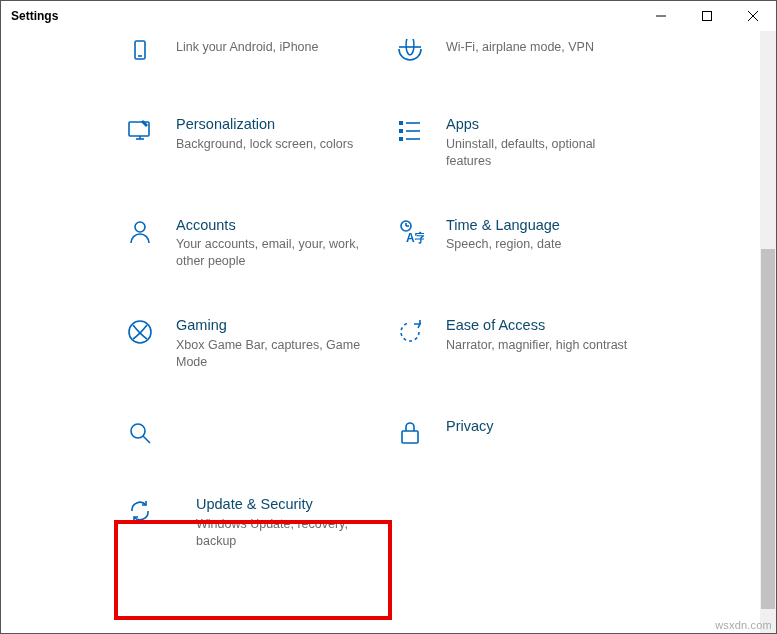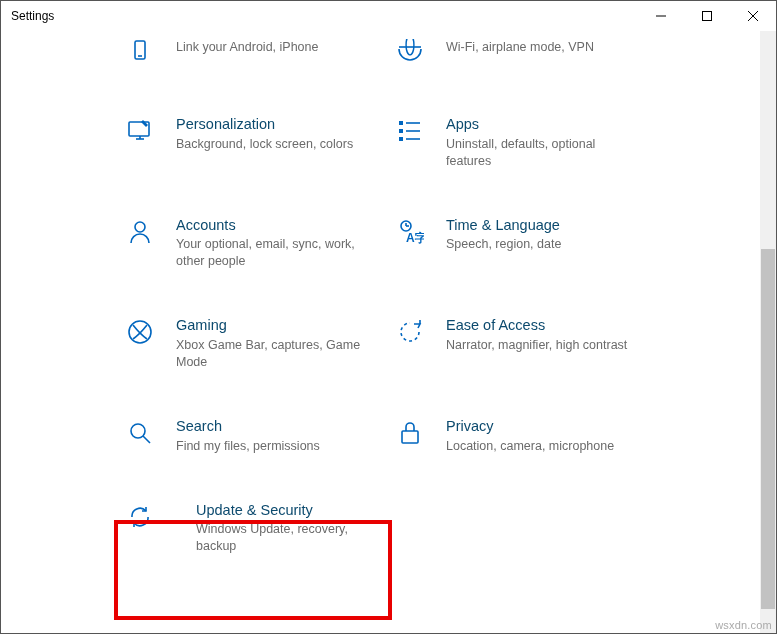--- a/index.html
+++ b/index.html
@@ -21,21 +21,21 @@
     background: #fff;
   }
   .titlebar {
     height: 30px;
     display: flex;
     align-items: center;
     padding-left: 10px;
     font-size: 12px;
     color: #000;
   }
-  .titlebar-title { flex: 0 0 auto; }
+  .titlebar-title { flex: 0 0 auto; font-weight: bold; }
   .titlebar-spacer { flex: 1; }
   .tbtn {
     width: 46px;
     height: 30px;
     display: flex;
     align-items: center;
     justify-content: center;
     font-family: inherit;
   }
   .tbtn svg { display:block; }
@@ -191,21 +191,21 @@
 
       <div class="tile">
         <div class="tile-icon">
           <svg viewBox="0 0 28 28">
               <circle cx="14" cy="9" r="5"></circle>
               <path d="M5 25 A9 9 0 0 1 23 25"></path>
             </svg>
         </div>
         <div class="tile-text">
           <div class="tile-title">Accounts</div>
-          <div class="tile-desc">Your optional, email, sync, work, other people</div>
+          <div class="tile-desc">Your accounts, email, your, work, other people</div>
         </div>
       </div>
 
       <div class="tile">
         <div class="tile-icon">
           <svg viewBox="0 0 28 28">
               <circle cx="10" cy="8" r="5"></circle>
               <line x1="10" y1="5" x2="10" y2="8"></line>
               <line x1="10" y1="8" x2="13" y2="8"></line>
               <text x="10" y="24" font-size="12" fill="#0066bf" stroke="none" font-weight="600">A字</text>
@@ -243,36 +243,31 @@
         </div>
       </div>
 
       <div class="tile">
         <div class="tile-icon">
           <svg viewBox="0 0 28 28">
               <circle cx="12" cy="12" r="7"></circle>
               <line x1="17" y1="17" x2="24" y2="24"></line>
             </svg>
         </div>
-        <div class="tile-text">
-          <div class="tile-title">Search</div>
-          <div class="tile-desc">Find my files, permissions</div>
-        </div>
       </div>
 
       <div class="tile">
         <div class="tile-icon">
           <svg viewBox="0 0 28 28">
               <rect x="6" y="12" width="16" height="12" rx="1"></rect>
               <path d="M10 12 V8 a4 4 0 0 1 8 0 V12"></path>
             </svg>
         </div>
         <div class="tile-text">
           <div class="tile-title">Privacy</div>
-          <div class="tile-desc">Location, camera, microphone</div>
         </div>
       </div>
 
       <div class="tile" style="grid-column:1;gap:38px;">
         <div class="tile-icon">
           <svg viewBox="0 0 28 28">
               <path d="M6 14 A8 8 0 0 1 20 8 M22 14 A8 8 0 0 1 8 20"></path>
               <path d="M20 4 L20 8 L16 8 M8 24 L8 20 L12 20"></path>
             </svg>
         </div>

